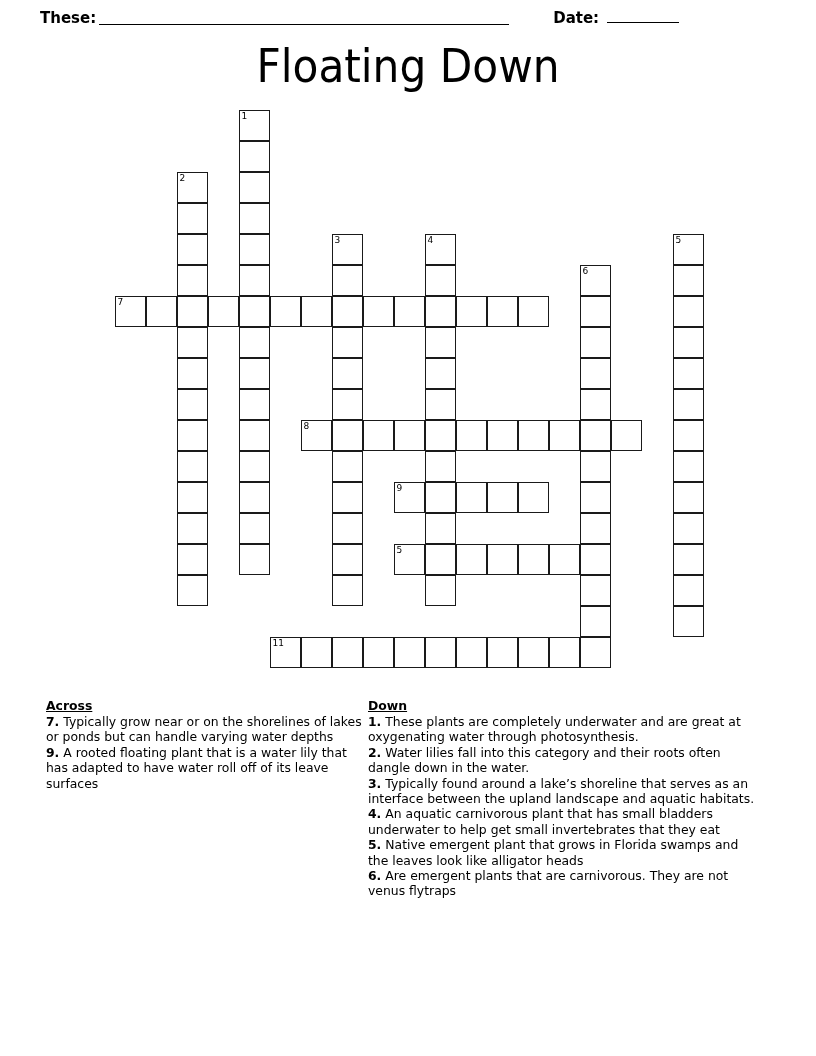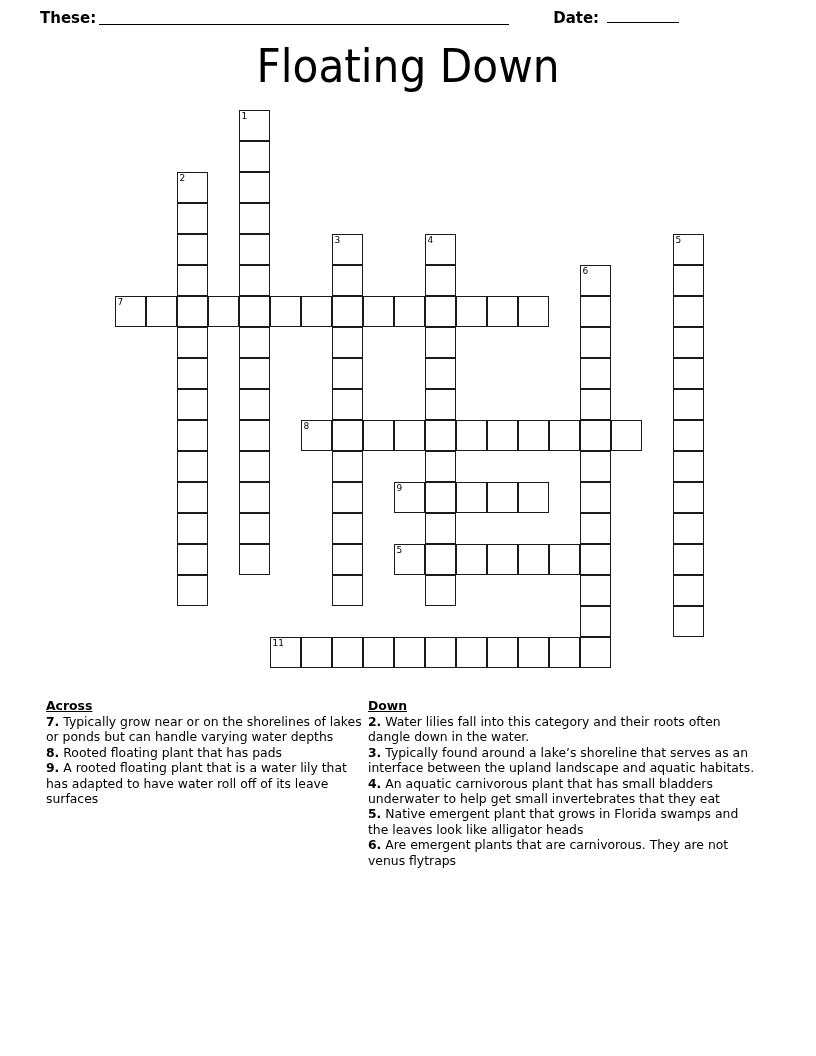--- a/index.html
+++ b/index.html
@@ -277,27 +277,27 @@
     <div class="xw-cell" style="left: 487px; top: 637px;"></div>
     <div class="xw-cell" style="left: 518px; top: 637px;"></div>
     <div class="xw-cell" style="left: 549px; top: 637px;"></div>
   </div>
 
 <div id="clues">
   <div class="clue-column" id="across-column">
     <div class="clue-heading">Across</div>
     <div id="across-list">
         <div class="clue-item"><span class="clue-number">7.</span><span> Typically grow near or on the shorelines of lakes or ponds but can handle varying water depths</span></div>
-        <div class="clue-item"><span class="clue-number">8.</span><span> Rooted floating plant that has pads</span></div>
         <div class="clue-item"><span class="clue-number">9.</span><span> A rooted floating plant that is a water lily that has adapted to have water roll off of its leave surfaces</span></div>
       </div>
   </div>
   <div class="clue-column" id="down-column">
     <div class="clue-heading">Down</div>
     <div id="down-list">
+        <div class="clue-item"><span class="clue-number">1.</span><span> These plants are completely underwater and are great at oxygenating water through photosynthesis.</span></div>
         <div class="clue-item"><span class="clue-number">2.</span><span> Water lilies fall into this category and their roots often dangle down in the water.</span></div>
         <div class="clue-item"><span class="clue-number">3.</span><span> Typically found around a lake’s shoreline that serves as an interface between the upland landscape and aquatic habitats.</span></div>
         <div class="clue-item"><span class="clue-number">4.</span><span> An aquatic carnivorous plant that has small bladders underwater to help get small invertebrates that they eat</span></div>
         <div class="clue-item"><span class="clue-number">5.</span><span> Native emergent plant that grows in Florida swamps and the leaves look like alligator heads</span></div>
         <div class="clue-item"><span class="clue-number">6.</span><span> Are emergent plants that are carnivorous. They are not venus flytraps</span></div>
       </div>
   </div>
 </div>
 
 </body></html>

